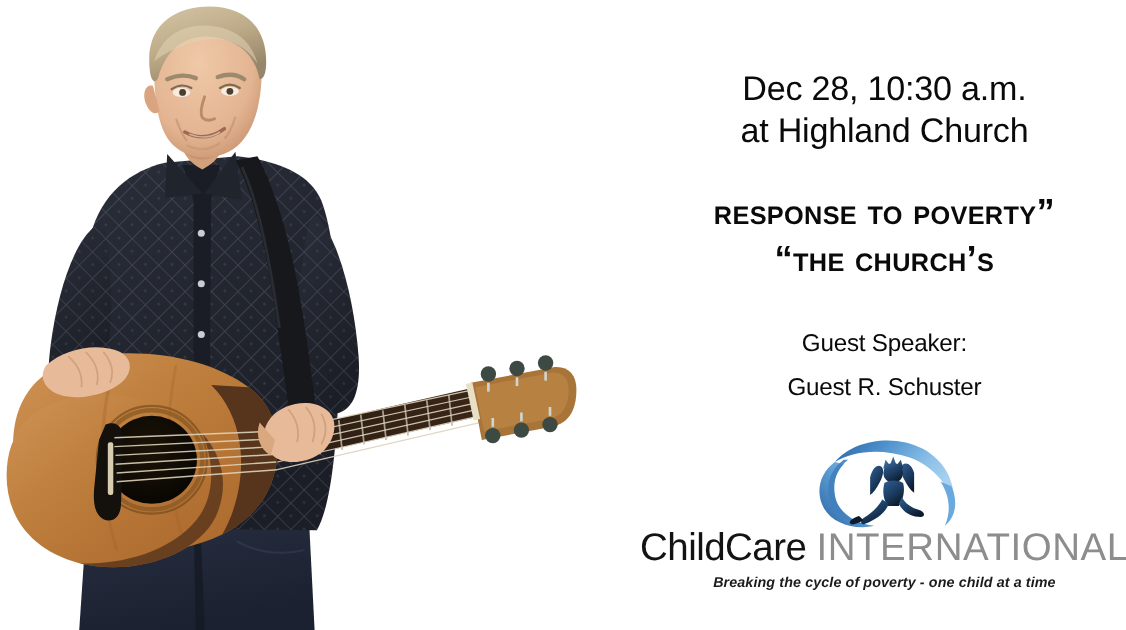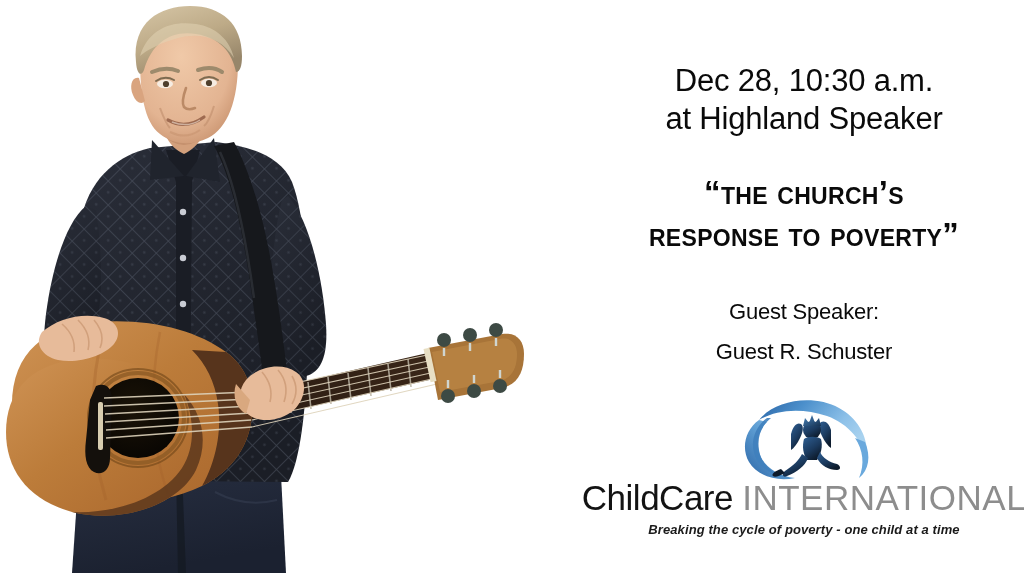--- a/index.html
+++ b/index.html
@@ -338,26 +338,26 @@
         </g>
         <path d="M236 384 C232 396 236 408 246 414 L250 400 Z" fill="#d9a87f"></path>
       </g>
     </svg>
   </div>
 
   <div id="info-panel">
 
     <div>
       <div class="when-line">Dec 28, 10:30 a.m.</div>
-      <div class="when-line">at Highland Speaker</div>
+      <div class="when-line">at Highland Church</div>
     </div>
 
     <div id="title-block">
+      <div class="title-line quoted-close">Response to Poverty</div>
       <div class="title-line quoted-open">The Church’s</div>
-      <div class="title-line quoted-close">Response to Poverty</div>
     </div>
 
     <div id="speaker-block">
       <div class="speaker-line">Guest Speaker:</div>
       <div class="speaker-line">Guest R. Schuster</div>
     </div>
 
     <div id="logo-block">
       <svg id="logo-mark" viewBox="0 0 150 92" xmlns="http://www.w3.org/2000/svg" aria-hidden="true">
         <defs>

